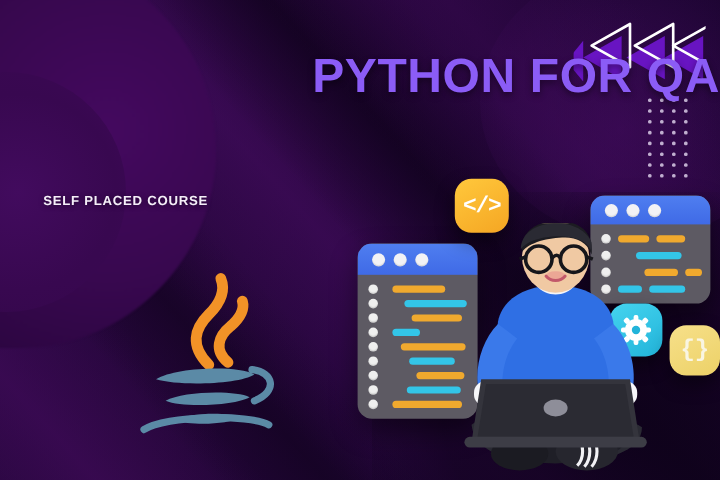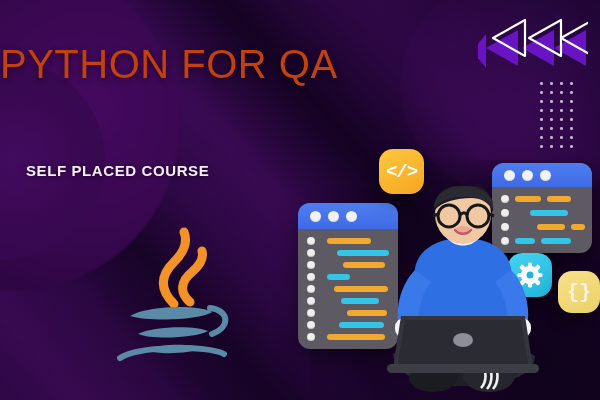--- a/index.html
+++ b/index.html
@@ -85,33 +85,33 @@
     width: 260px; height: 230px;
     background: radial-gradient(circle at 45% 60%, rgba(74,14,104,0.55) 0%, rgba(74,14,104,0.25) 50%, rgba(74,14,104,0) 78%);
     border-radius: 50%;
   }
 
   
   .title {
     position: absolute;
     left: 0; right: 0;
     top: 42px;
-    text-align: left;
-    color: #c2410c;
+    text-align: right;
+    color: #8b5cf6;
     font-size: 40px;
-    font-weight: normal;
+    font-weight: bold;
     letter-spacing: 0.5px;
     text-shadow: 0 2px 6px rgba(0,0,0,0.45);
   }
   .subtitle {
     position: absolute;
-    left: 26px;
+    left: 36px;
     top: 162px;
     color: #f4eef8;
-    font-size: 15px;
+    font-size: 11px;
     font-weight: bold;
     letter-spacing: 0.6px;
     text-shadow: 0 1px 4px rgba(0,0,0,0.5);
   }
 
   
   .rewind {
     position: absolute;
     left: 478px;
     top: 16px;

